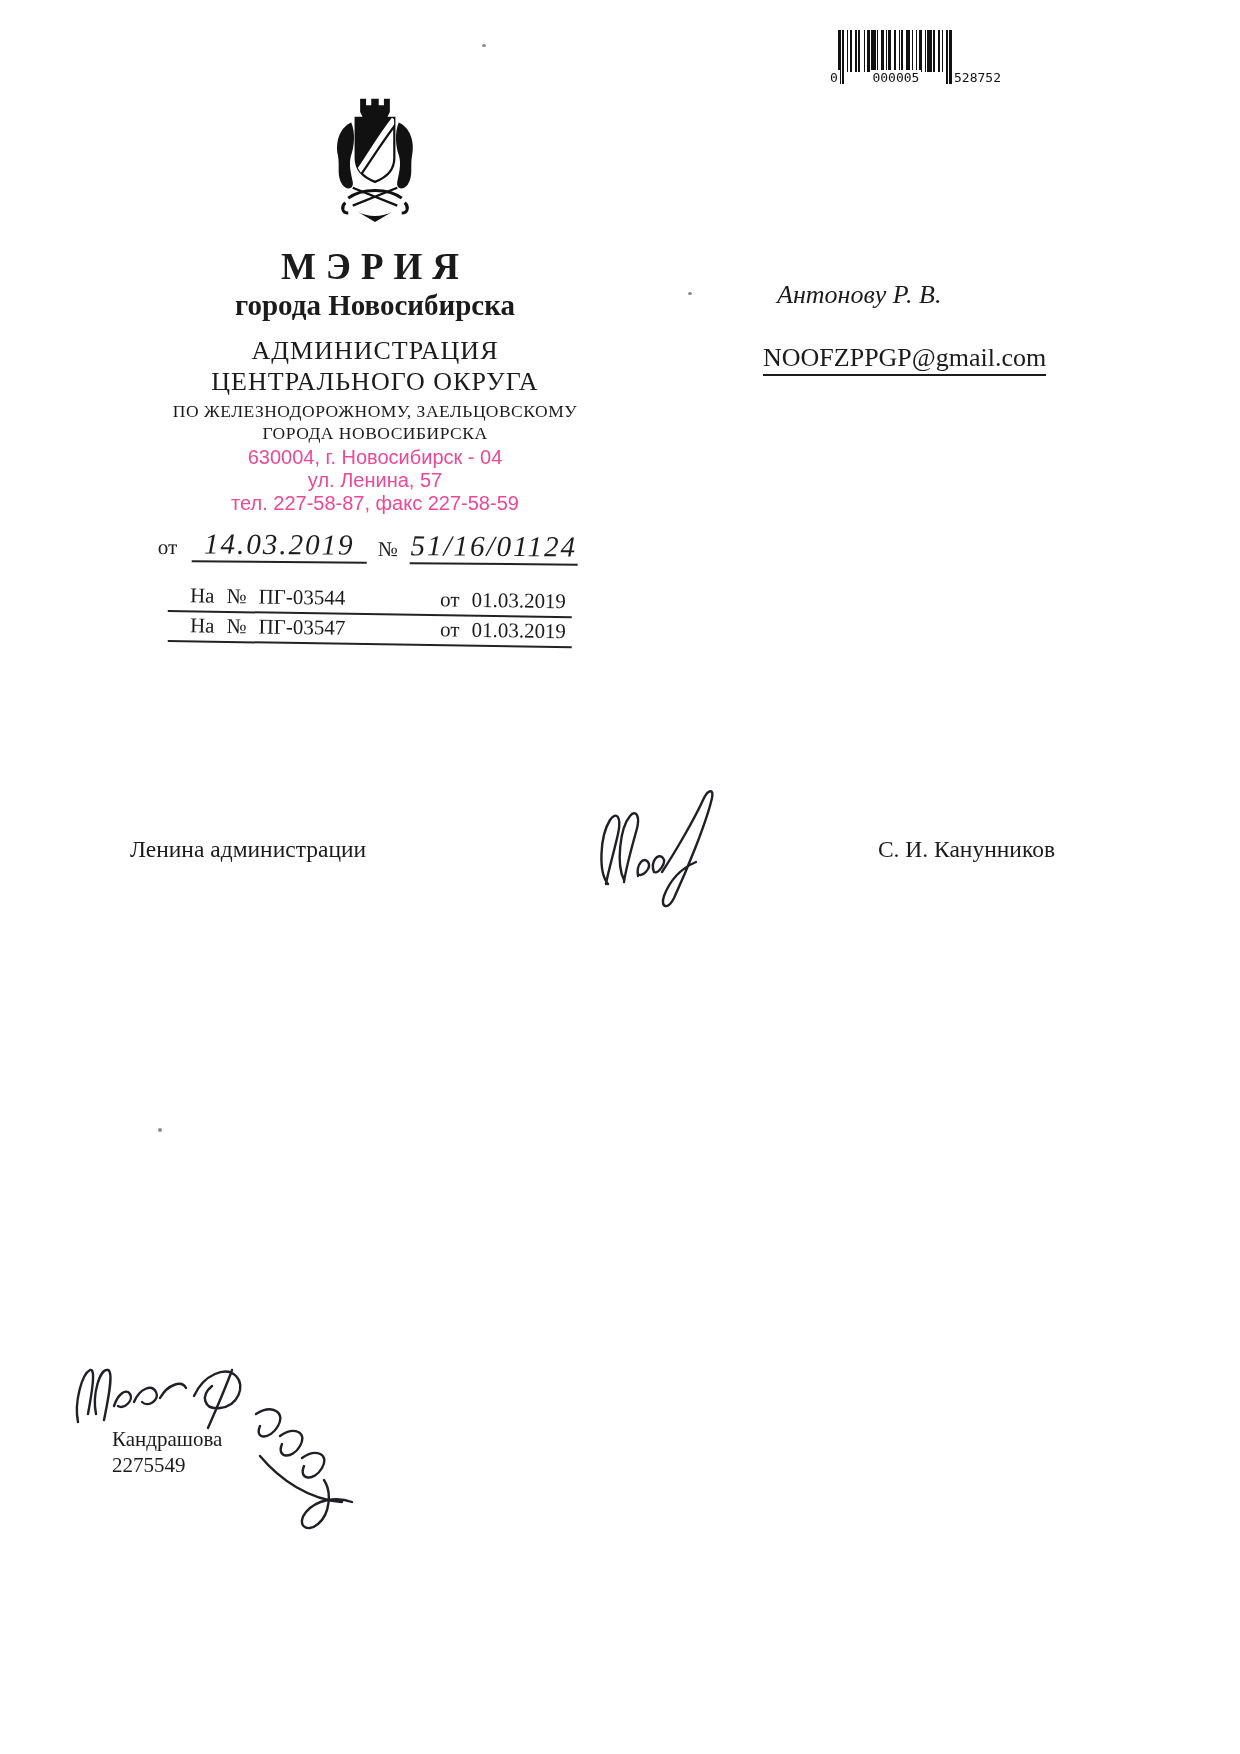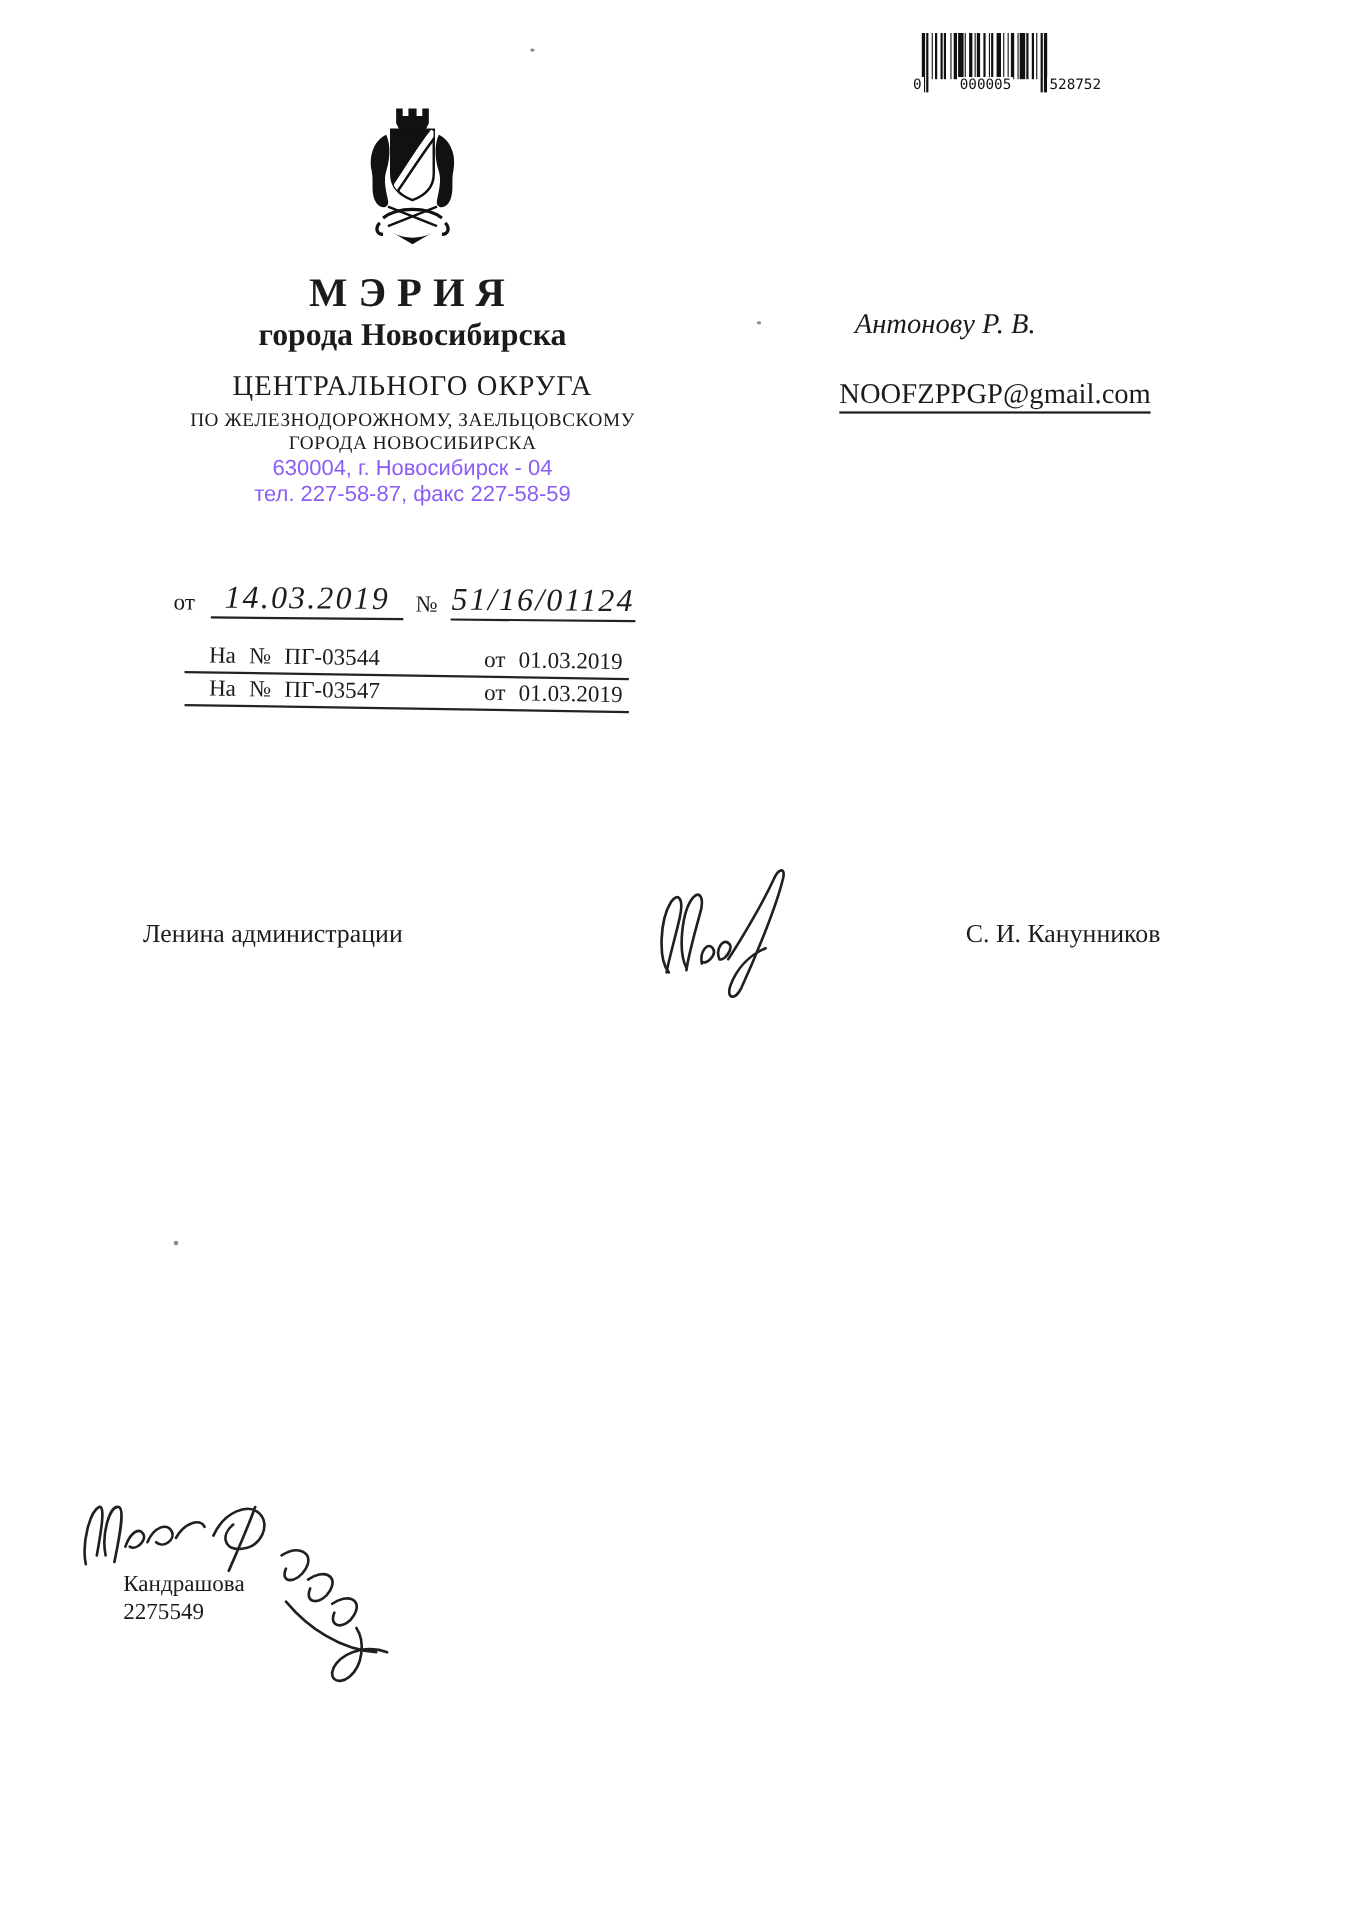--- a/index.html
+++ b/index.html
@@ -19,21 +19,21 @@
     font-family:"DejaVu Sans Mono",monospace;font-size:13px;color:#111;
   }
   .barcode-digits span{background:#fff;padding:0 2px;}
   
   .letterhead{position:absolute;left:135px;top:92px;width:480px;text-align:center;}
   .emblem{display:block;margin:0 auto 6px auto;}
   .org-title{font-size:37px;font-weight:bold;letter-spacing:10px;line-height:1.05;}
   .org-subtitle{font-size:29px;font-weight:bold;margin-top:2px;}
   .dept-big{font-size:26px;line-height:1.18;margin-top:14px;letter-spacing:1px;}
   .dept-small{font-size:17.5px;line-height:1.22;margin-top:4px;letter-spacing:.5px;}
-  .addr{font-family:"Liberation Sans",sans-serif;font-size:20px;line-height:1.15;margin-top:2px;color:#8b5cf6;}
+  .addr{font-family:"Liberation Sans",sans-serif;font-size:20px;line-height:1.15;margin-top:2px;color:#ec4899;}
   
   .addressee{position:absolute;left:763px;top:280px;width:260px;font-size:26px;}
   .addressee .name{margin-left:14px;font-style:italic;}
   .addressee .email{margin-top:33px;border-bottom:2px solid #1b1b1b;display:inline-block;padding-bottom:1px;}
   
   .ref-line{position:absolute;left:158px;top:524px;width:420px;height:40px;transform:rotate(.5deg);transform-origin:left top;}
   .ref-line .lbl{font-size:21px;position:absolute;bottom:4px;}
   .ref-line .lbl-ot{left:0;}
   .ref-line .lbl-num{left:220px;}
   .hand{font-style:italic;font-size:29px;letter-spacing:2px;color:#1d1d20;white-space:nowrap;}
@@ -156,28 +156,30 @@
       </g>
 
       <path d="M34 142 C52 128,88 128,106 142" stroke="#111" stroke-width="4" fill="none"></path>
       <path d="M40 152 L100 128 M40 128 L100 152" stroke="#111" stroke-width="3"></path>
       <path d="M30 148 C24 154,26 162,34 162 M110 148 C116 154,114 162,106 162" stroke="#111" stroke-width="4" fill="none"></path>
       <path d="M46 160 C60 168,80 168,94 160 L70 174 Z" fill="#111"></path>
     </svg>
     <div class="org-title">МЭРИЯ</div>
     <div class="org-subtitle">города Новосибирска</div>
     <div class="dept-big">
+      <div>АДМИНИСТРАЦИЯ</div>
       <div>ЦЕНТРАЛЬНОГО ОКРУГА</div>
     </div>
     <div class="dept-small">
       <div>ПО ЖЕЛЕЗНОДОРОЖНОМУ, ЗАЕЛЬЦОВСКОМУ</div>
       <div>ГОРОДА НОВОСИБИРСКА</div>
     </div>
     <div class="addr">
       <div>630004, г. Новосибирск - 04</div>
+      <div>ул. Ленина, 57</div>
       <div>тел. 227-58-87, факс 227-58-59</div>
     </div>
   </div>
 
   <div class="addressee">
     <div class="name">Антонову Р. В.</div>
     <div class="email">NOOFZPPGP@gmail.com</div>
   </div>
 
   <div class="ref-line">

